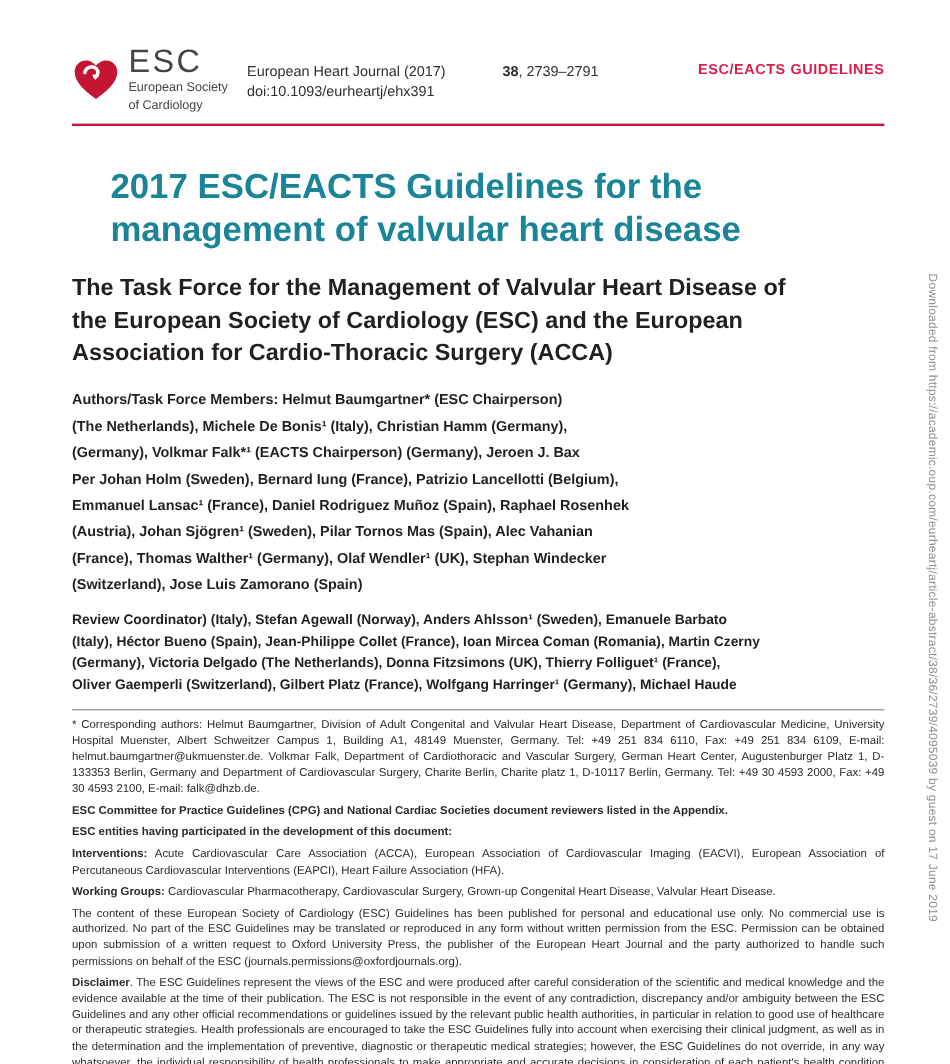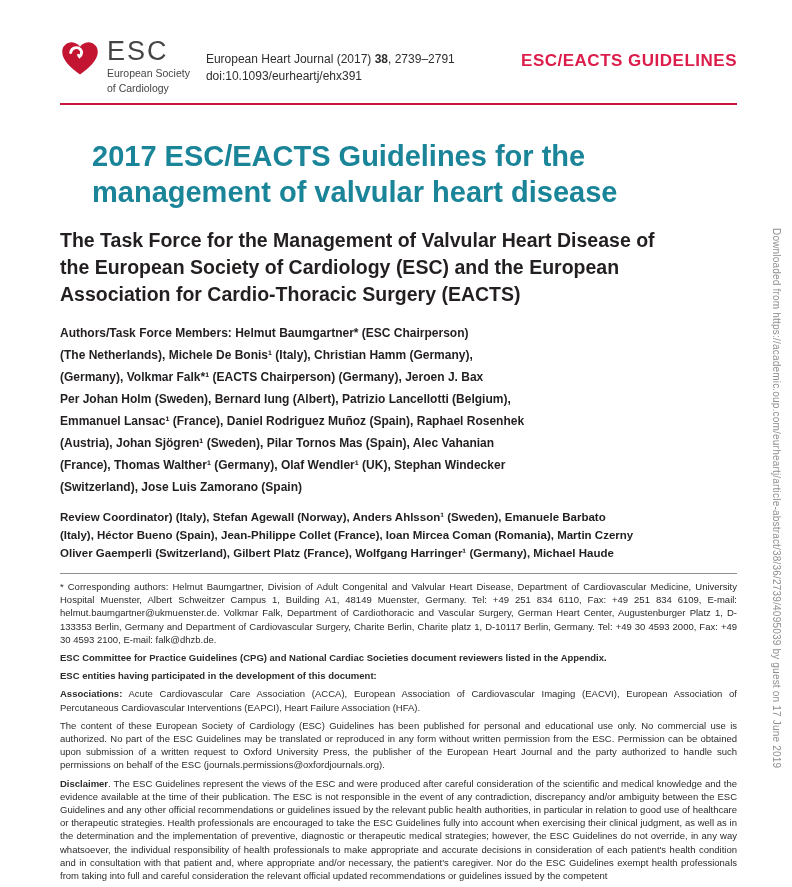--- a/index.html
+++ b/index.html
@@ -9,31 +9,31 @@
     margin:0 auto;
     background:#ffffff;
     overflow:hidden;
     font-family:"Liberation Sans", sans-serif;
     color:#231f20;
     box-sizing:border-box;
     padding:38px 55px 0 60px;
   }
   
   .header{display:flex;align-items:flex-start;}
-  .logo{display:flex;align-items:flex-start;flex:0 0 auto;}
+  .logo{display:flex;align-items:center;flex:0 0 auto;}
   .logo-heart{width:40px;height:38px;margin-top:2px;}
   .logo-textblock{margin-left:7px;line-height:1;}
   .logo-esc{font-size:27px;letter-spacing:2px;color:#454545;font-weight:500;}
   .logo-sub{font-size:10.5px;line-height:12.5px;color:#454545;margin-top:2px;}
   .journal-ref{margin-left:16px;margin-top:13px;font-size:12px;line-height:17px;color:#2e2e2e;flex:0 0 auto;}
-  .journal-ref b{font-weight:700;}
+  .journal-ref b{font-weight:700;margin-left:44px;}
   .header-spacer{flex:1 1 auto;}
   .category-label{
     margin-top:13px;
-    font-size:17px;font-weight:700;letter-spacing:.5px;
+    font-size:12px;font-weight:700;letter-spacing:.5px;
     color:#dc1c4b;white-space:nowrap;
   }
   .red-rule{height:2px;background:#c8153f;border:none;margin:9px 0 0 0;}
   
   .title{margin-top:33px;font-size:29px;font-weight:700;line-height:36px;color:#1a8498;white-space:nowrap;margin-left:32px;}
   .subtitle{margin-top:17px;font-size:19.5px;font-weight:700;line-height:27px;color:#231f20;white-space:nowrap;}
   .authors{margin-top:14px;font-size:12px;font-weight:700;line-height:22px;color:#231f20;white-space:nowrap;}
   .reviewers{margin-top:10px;font-size:11.5px;font-weight:700;line-height:18px;color:#231f20;white-space:nowrap;}
   
   .fn-rule{height:1px;background:#8f8f8f;border:none;margin:11px 0 6px 0;}
@@ -76,45 +76,47 @@
   <hr class="red-rule">
 
   <div class="title">
     <div>2017 ESC/EACTS Guidelines for the</div>
     <div>management of valvular heart disease</div>
   </div>
 
   <div class="subtitle">
     <div>The Task Force for the Management of Valvular Heart Disease of</div>
     <div>the European Society of Cardiology (ESC) and the European</div>
-    <div>Association for Cardio-Thoracic Surgery (EACTS)</div>
+    <div>Association for Cardio-Thoracic Surgery (ACCA)</div>
   </div>
 
   <div class="authors">
     <div>Authors/Task Force Members: Helmut Baumgartner* (ESC Chairperson)</div>
     <div>(The Netherlands), Michele De Bonis¹ (Italy), Christian Hamm (Germany),</div>
     <div>(Germany), Volkmar Falk*¹ (EACTS Chairperson) (Germany), Jeroen J. Bax</div>
-    <div>Per Johan Holm (Sweden), Bernard Iung (Albert), Patrizio Lancellotti (Belgium),</div>
+    <div>Per Johan Holm (Sweden), Bernard Iung (France), Patrizio Lancellotti (Belgium),</div>
     <div>Emmanuel Lansac¹ (France), Daniel Rodriguez Muñoz (Spain), Raphael Rosenhek</div>
     <div>(Austria), Johan Sjögren¹ (Sweden), Pilar Tornos Mas (Spain), Alec Vahanian</div>
     <div>(France), Thomas Walther¹ (Germany), Olaf Wendler¹ (UK), Stephan Windecker</div>
     <div>(Switzerland), Jose Luis Zamorano (Spain)</div>
   </div>
 
   <div class="reviewers">
     <div>Review Coordinator) (Italy), Stefan Agewall (Norway), Anders Ahlsson¹ (Sweden), Emanuele Barbato</div>
     <div>(Italy), Héctor Bueno (Spain), Jean-Philippe Collet (France), Ioan Mircea Coman (Romania), Martin Czerny</div>
+    <div>(Germany), Victoria Delgado (The Netherlands), Donna Fitzsimons (UK), Thierry Folliguet¹ (France),</div>
     <div>Oliver Gaemperli (Switzerland), Gilbert Platz (France), Wolfgang Harringer¹ (Germany), Michael Haude</div>
   </div>
 
   <hr class="fn-rule">
   <div class="footnotes">
     <p>* Corresponding authors: Helmut Baumgartner, Division of Adult Congenital and Valvular Heart Disease, Department of Cardiovascular Medicine, University Hospital Muenster, Albert Schweitzer Campus 1, Building A1, 48149 Muenster, Germany. Tel: +49 251 834 6110, Fax: +49 251 834 6109, E-mail: helmut.baumgartner@ukmuenster.de. Volkmar Falk, Department of Cardiothoracic and Vascular Surgery, German Heart Center, Augustenburger Platz 1, D-133353 Berlin, Germany and Department of Cardiovascular Surgery, Charite Berlin, Charite platz 1, D-10117 Berlin, Germany. Tel: +49 30 4593 2000, Fax: +49 30 4593 2100, E-mail: falk@dhzb.de.</p>
     <p class="fn-bold">ESC Committee for Practice Guidelines (CPG) and National Cardiac Societies document reviewers listed in the Appendix.</p>
     <p class="fn-bold">ESC entities having participated in the development of this document:</p>
-    <p><span class="fn-bold">Associations:</span><span> Acute Cardiovascular Care Association (ACCA), European Association of Cardiovascular Imaging (EACVI), European Association of Percutaneous Cardiovascular Interventions (EAPCI), Heart Failure Association (HFA).</span></p>
+    <p><span class="fn-bold">Interventions:</span><span> Acute Cardiovascular Care Association (ACCA), European Association of Cardiovascular Imaging (EACVI), European Association of Percutaneous Cardiovascular Interventions (EAPCI), Heart Failure Association (HFA).</span></p>
+    <p><span class="fn-bold">Working Groups:</span><span> Cardiovascular Pharmacotherapy, Cardiovascular Surgery, Grown-up Congenital Heart Disease, Valvular Heart Disease.</span></p>
     <p>The content of these European Society of Cardiology (ESC) Guidelines has been published for personal and educational use only. No commercial use is authorized. No part of the ESC Guidelines may be translated or reproduced in any form without written permission from the ESC. Permission can be obtained upon submission of a written request to Oxford University Press, the publisher of the European Heart Journal and the party authorized to handle such permissions on behalf of the ESC (journals.permissions@oxfordjournals.org).</p>
     <p><span class="fn-bold">Disclaimer</span><span>. The ESC Guidelines represent the views of the ESC and were produced after careful consideration of the scientific and medical knowledge and the evidence available at the time of their publication. The ESC is not responsible in the event of any contradiction, discrepancy and/or ambiguity between the ESC Guidelines and any other official recommendations or guidelines issued by the relevant public health authorities, in particular in relation to good use of healthcare or therapeutic strategies. Health professionals are encouraged to take the ESC Guidelines fully into account when exercising their clinical judgment, as well as in the determination and the implementation of preventive, diagnostic or therapeutic medical strategies; however, the ESC Guidelines do not override, in any way whatsoever, the individual responsibility of health professionals to make appropriate and accurate decisions in consideration of each patient's health condition and in consultation with that patient and, where appropriate and/or necessary, the patient's caregiver. Nor do the ESC Guidelines exempt health professionals from taking into full and careful consideration the relevant official updated recommendations or guidelines issued by the competent</span></p>
   </div>
 
   <div class="download-watermark">Downloaded from https://academic.oup.com/eurheartj/article-abstract/38/36/2739/4095039 by guest on 17 June 2019</div>
 
 </div>
 
 </body></html>

